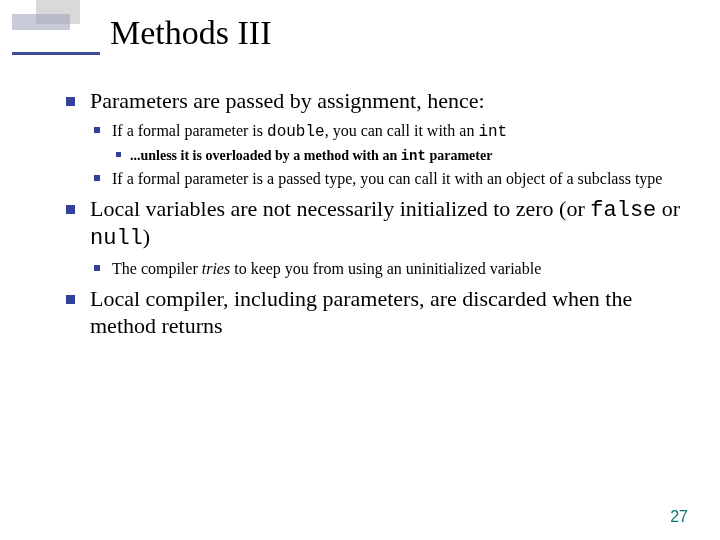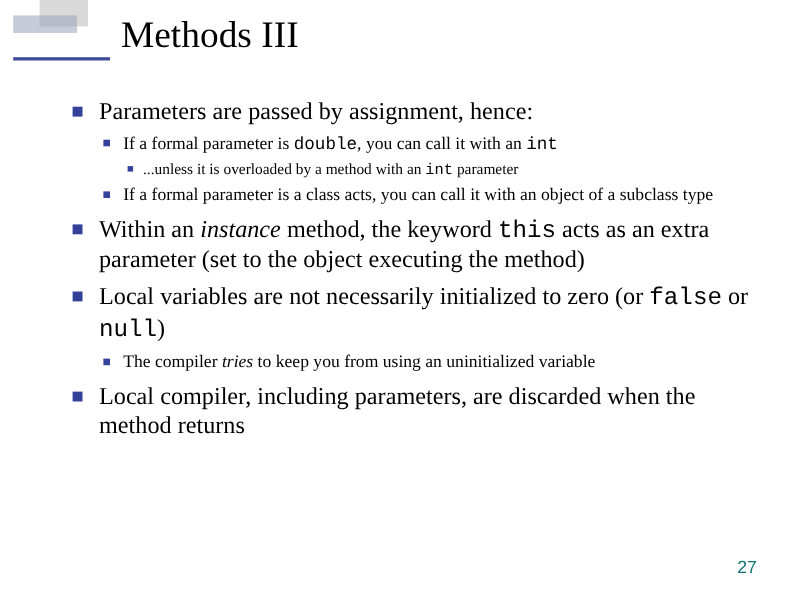--- a/index.html
+++ b/index.html
@@ -109,21 +109,21 @@
   ul.l3 {
     margin-top: 4px;
     margin-bottom: 2px;
   }
   ul.l3 > li {
     position: relative;
     padding-left: 18px;
     font-size: 14px;
     line-height: 1.3;
     margin-bottom: 3px;
-    font-weight: normal;
+    font-weight: bold;
   }
   ul.l3 > li::before {
     content: "";
     position: absolute;
     left: 4px;
     top: 5px;
     width: 5px;
     height: 5px;
     background: #34419a;
   }
@@ -160,28 +160,25 @@
         <ul class="l2">
           <li>
             <span>If a formal parameter is </span><span class="code">double</span><span>, you can call it with an </span><span class="code">int</span>
             <ul class="l3">
               <li>
                 <span>...unless it is overloaded by a method with an </span><span class="code">int</span><span> parameter</span>
               </li>
             </ul>
           </li>
           <li>
-            <span>If a formal parameter is a class acts, you can call it with an object of a subclass type</span>
+            <span>If a formal parameter is a passed type, you can call it with an object of a subclass type</span>
           </li>
         </ul>
       </li>
 
-      <li>
-        <span>Within an </span><span class="em">instance</span><span> method, the keyword </span><span class="code">this</span><span> acts as an extra parameter (set to the object executing the method)</span>
-      </li>
 
       <li>
         <span>Local variables are not necessarily initialized to zero (or </span><span class="code">false</span><span> or </span><span class="code">null</span><span>)</span>
         <ul class="l2">
           <li>
             <span>The compiler </span><span class="em">tries</span><span> to keep you from using an uninitialized variable</span>
           </li>
         </ul>
       </li>
 

